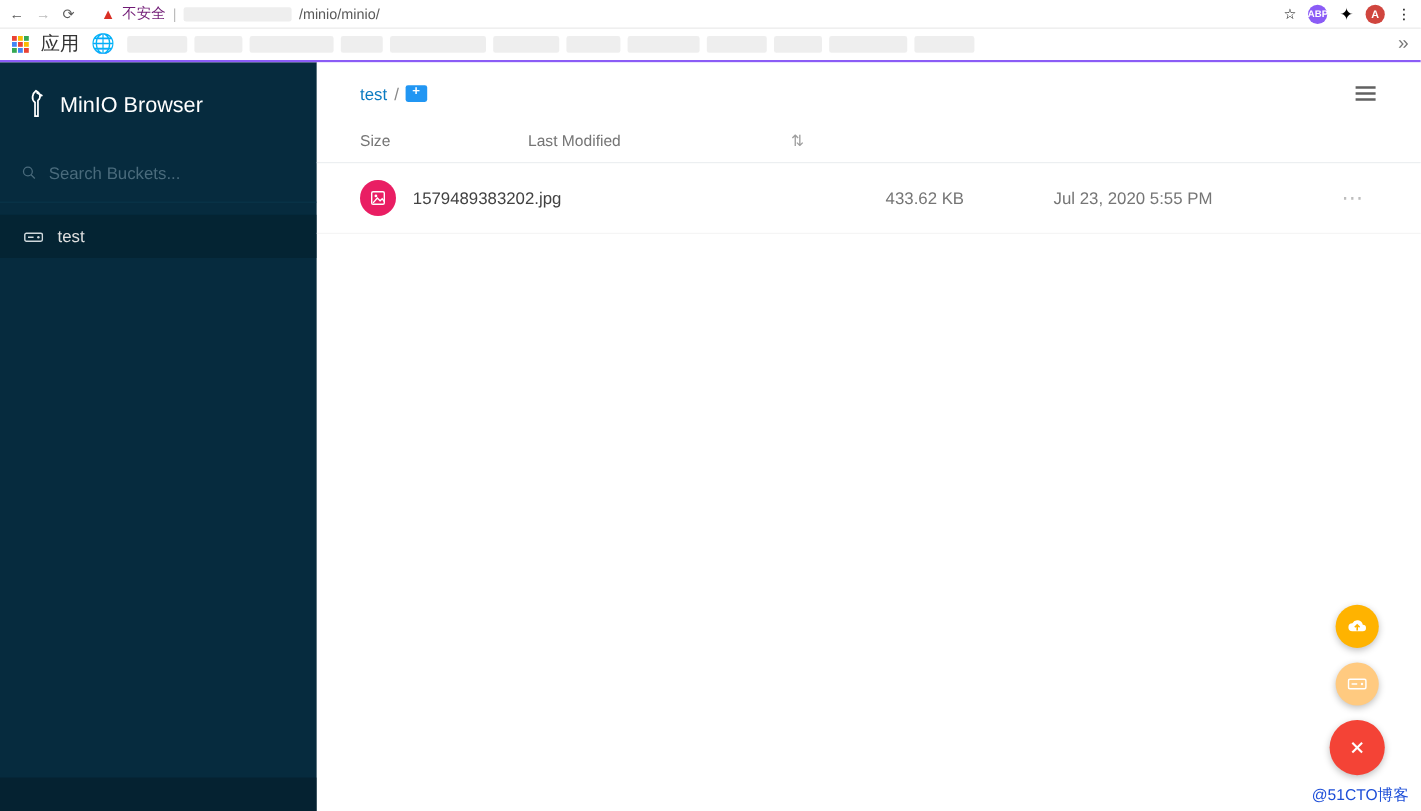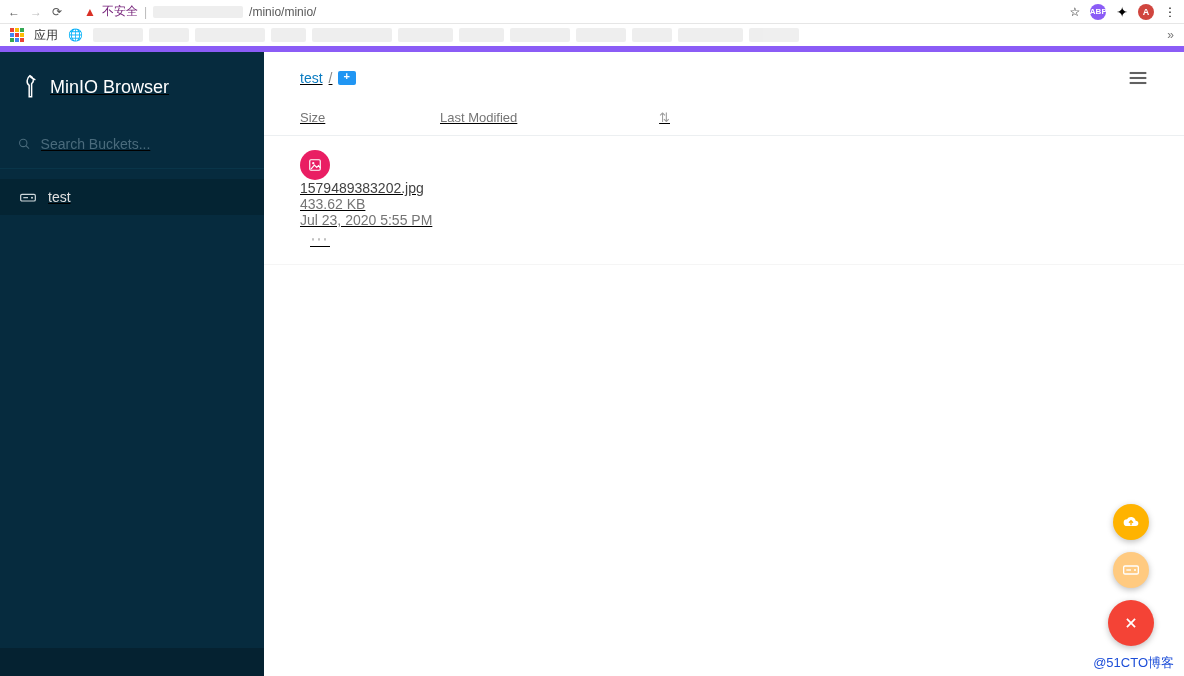--- a/index.html
+++ b/index.html
@@ -8,30 +8,30 @@
   
   .chrome-toolbar { height: 24px; background: #fff; display: flex; align-items: center; padding: 0 8px; gap: 12px; font-size: 12px; border-bottom: 1px solid #e6e6e6; }
   .chrome-nav-icons { display: flex; gap: 10px; align-items: center; color: #5a5a5a; }
   .chrome-nav-icons .disabled { color: #bbb; }
   .url-area { flex: 1; display: flex; align-items: center; gap: 6px; color: #5a5a5a; padding-left: 10px; }
   .chrome-right { display: flex; gap: 10px; align-items: center; }
   .abp { width:16px; height:16px; background:#8b5cf6; border-radius:50%; color:#fff; font-size:8px; font-weight:bold; display:flex; align-items:center; justify-content:center; }
   .avatar { width:16px; height:16px; background:#d0453e; border-radius:50%; color:#fff; font-size:9px; font-weight:bold; display:flex; align-items:center; justify-content:center; }
 
   
-  .bookmark-bar { height: 28px; background: #fff; display: flex; align-items: center; padding: 0 10px; gap: 10px; font-size: 12px; color: #333; border-bottom: 6px solid #8b5cf6; overflow:hidden; }
+  .bookmark-bar { height: 28px; background: #fff; display: flex; align-items: center; padding: 0 10px; gap: 10px; font-size: 16px; color: #333; border-bottom: 2px solid #8b5cf6; overflow:hidden; }
   .apps-icon { width:14px; height:14px; display:grid; grid-template-columns:repeat(3,1fr); gap:1px; }
   .apps-icon span:nth-child(1){background:#ea4335;} .apps-icon span:nth-child(2){background:#fbbc05;} .apps-icon span:nth-child(3){background:#34a853;}
   .apps-icon span:nth-child(4){background:#4285f4;} .apps-icon span:nth-child(5){background:#ea4335;} .apps-icon span:nth-child(6){background:#fbbc05;}
   .apps-icon span:nth-child(7){background:#34a853;} .apps-icon span:nth-child(8){background:#4285f4;} .apps-icon span:nth-child(9){background:#ea4335;}
   .bookmark-blur { display:flex; gap:6px; flex:1; opacity:0.35; }
   .bookmark-blur i { display:block; height:14px; background:#d0d0d0; border-radius:2px; }
 
   
-  .app { display: flex; height: calc(676px - 52px); text-decoration: underline; }
+  .app { display: flex; height: calc(676px - 52px); }
   .sidebar { width: 264px; background: #062b3e; color: #cfd8dc; display: flex; flex-direction: column; }
   .sidebar-header { display: flex; align-items: center; gap: 10px; padding: 22px 20px 24px 20px; color: #fff; font-size: 18px; font-weight: 400; }
   .logo-svg { width: 20px; height: 26px; }
   .search-wrap { padding: 12px 18px 16px; display: flex; align-items: center; gap: 10px; color: #607d8b; font-size: 14px; border-bottom: 1px solid #093549; }
   .search-input { background: transparent; border: none; outline: none; color: #cfd8dc; font-size: 14px; width: 100%; }
   .search-input::placeholder { color: #4a6b7c; }
   .bucket-list { padding-top: 10px; }
   .bucket-item { display: flex; align-items: center; gap: 12px; padding: 10px 20px; font-size: 14px; color: #e0e0e0; cursor: pointer; }
   .bucket-item.active { background: #042433; }
 
@@ -44,21 +44,21 @@
   .folder-add::before { content:'+'; color:#fff; font-size:11px; font-weight:bold; position:absolute; left:5px; top:-1px; }
   .hamburger { color: #616161; cursor: pointer; }
 
   .table-header { display: flex; padding: 10px 36px; border-bottom: 1px solid #eceff1; font-size: 13px; color: #757575; }
   .col-name { flex: 1; }
   .col-size { width: 140px; }
   .col-mod { width: 190px; }
   .col-sort { width: 40px; text-align:right; color:#9e9e9e; }
   .col-act { width: 40px; }
 
-  .row { display: flex; align-items: flex-start; padding: 14px 36px; border-bottom: 1px solid #f5f5f5; font-size: 14px; color: #424242; flex-direction: column; }
+  .row { display: flex; align-items: center; padding: 14px 36px; border-bottom: 1px solid #f5f5f5; font-size: 14px; color: #424242; }
   .file-icon { width: 30px; height: 30px; border-radius: 50%; background: #e91e63; display: flex; align-items: center; justify-content: center; color:#fff; margin-right: 14px; flex-shrink:0; }
   .row .col-size, .row .col-mod { color: #757575; }
   .row .col-act { color:#bdbdbd; cursor:pointer; text-align:center; font-size:18px; letter-spacing:2px; }
 
   
   .fab-stack { position: absolute; right: 30px; bottom: 30px; display: flex; flex-direction: column; gap: 12px; align-items: center; }
   .fab { width: 40px; height: 40px; border-radius: 50%; display: flex; align-items: center; justify-content: center; color: #fff; cursor: pointer; box-shadow: 0 2px 6px rgba(0,0,0,0.25); }
   .fab.small { width:36px; height:36px; }
   .fab.upload { background: #ffb300; }
   .fab.bucket { background: #ffca80; }

